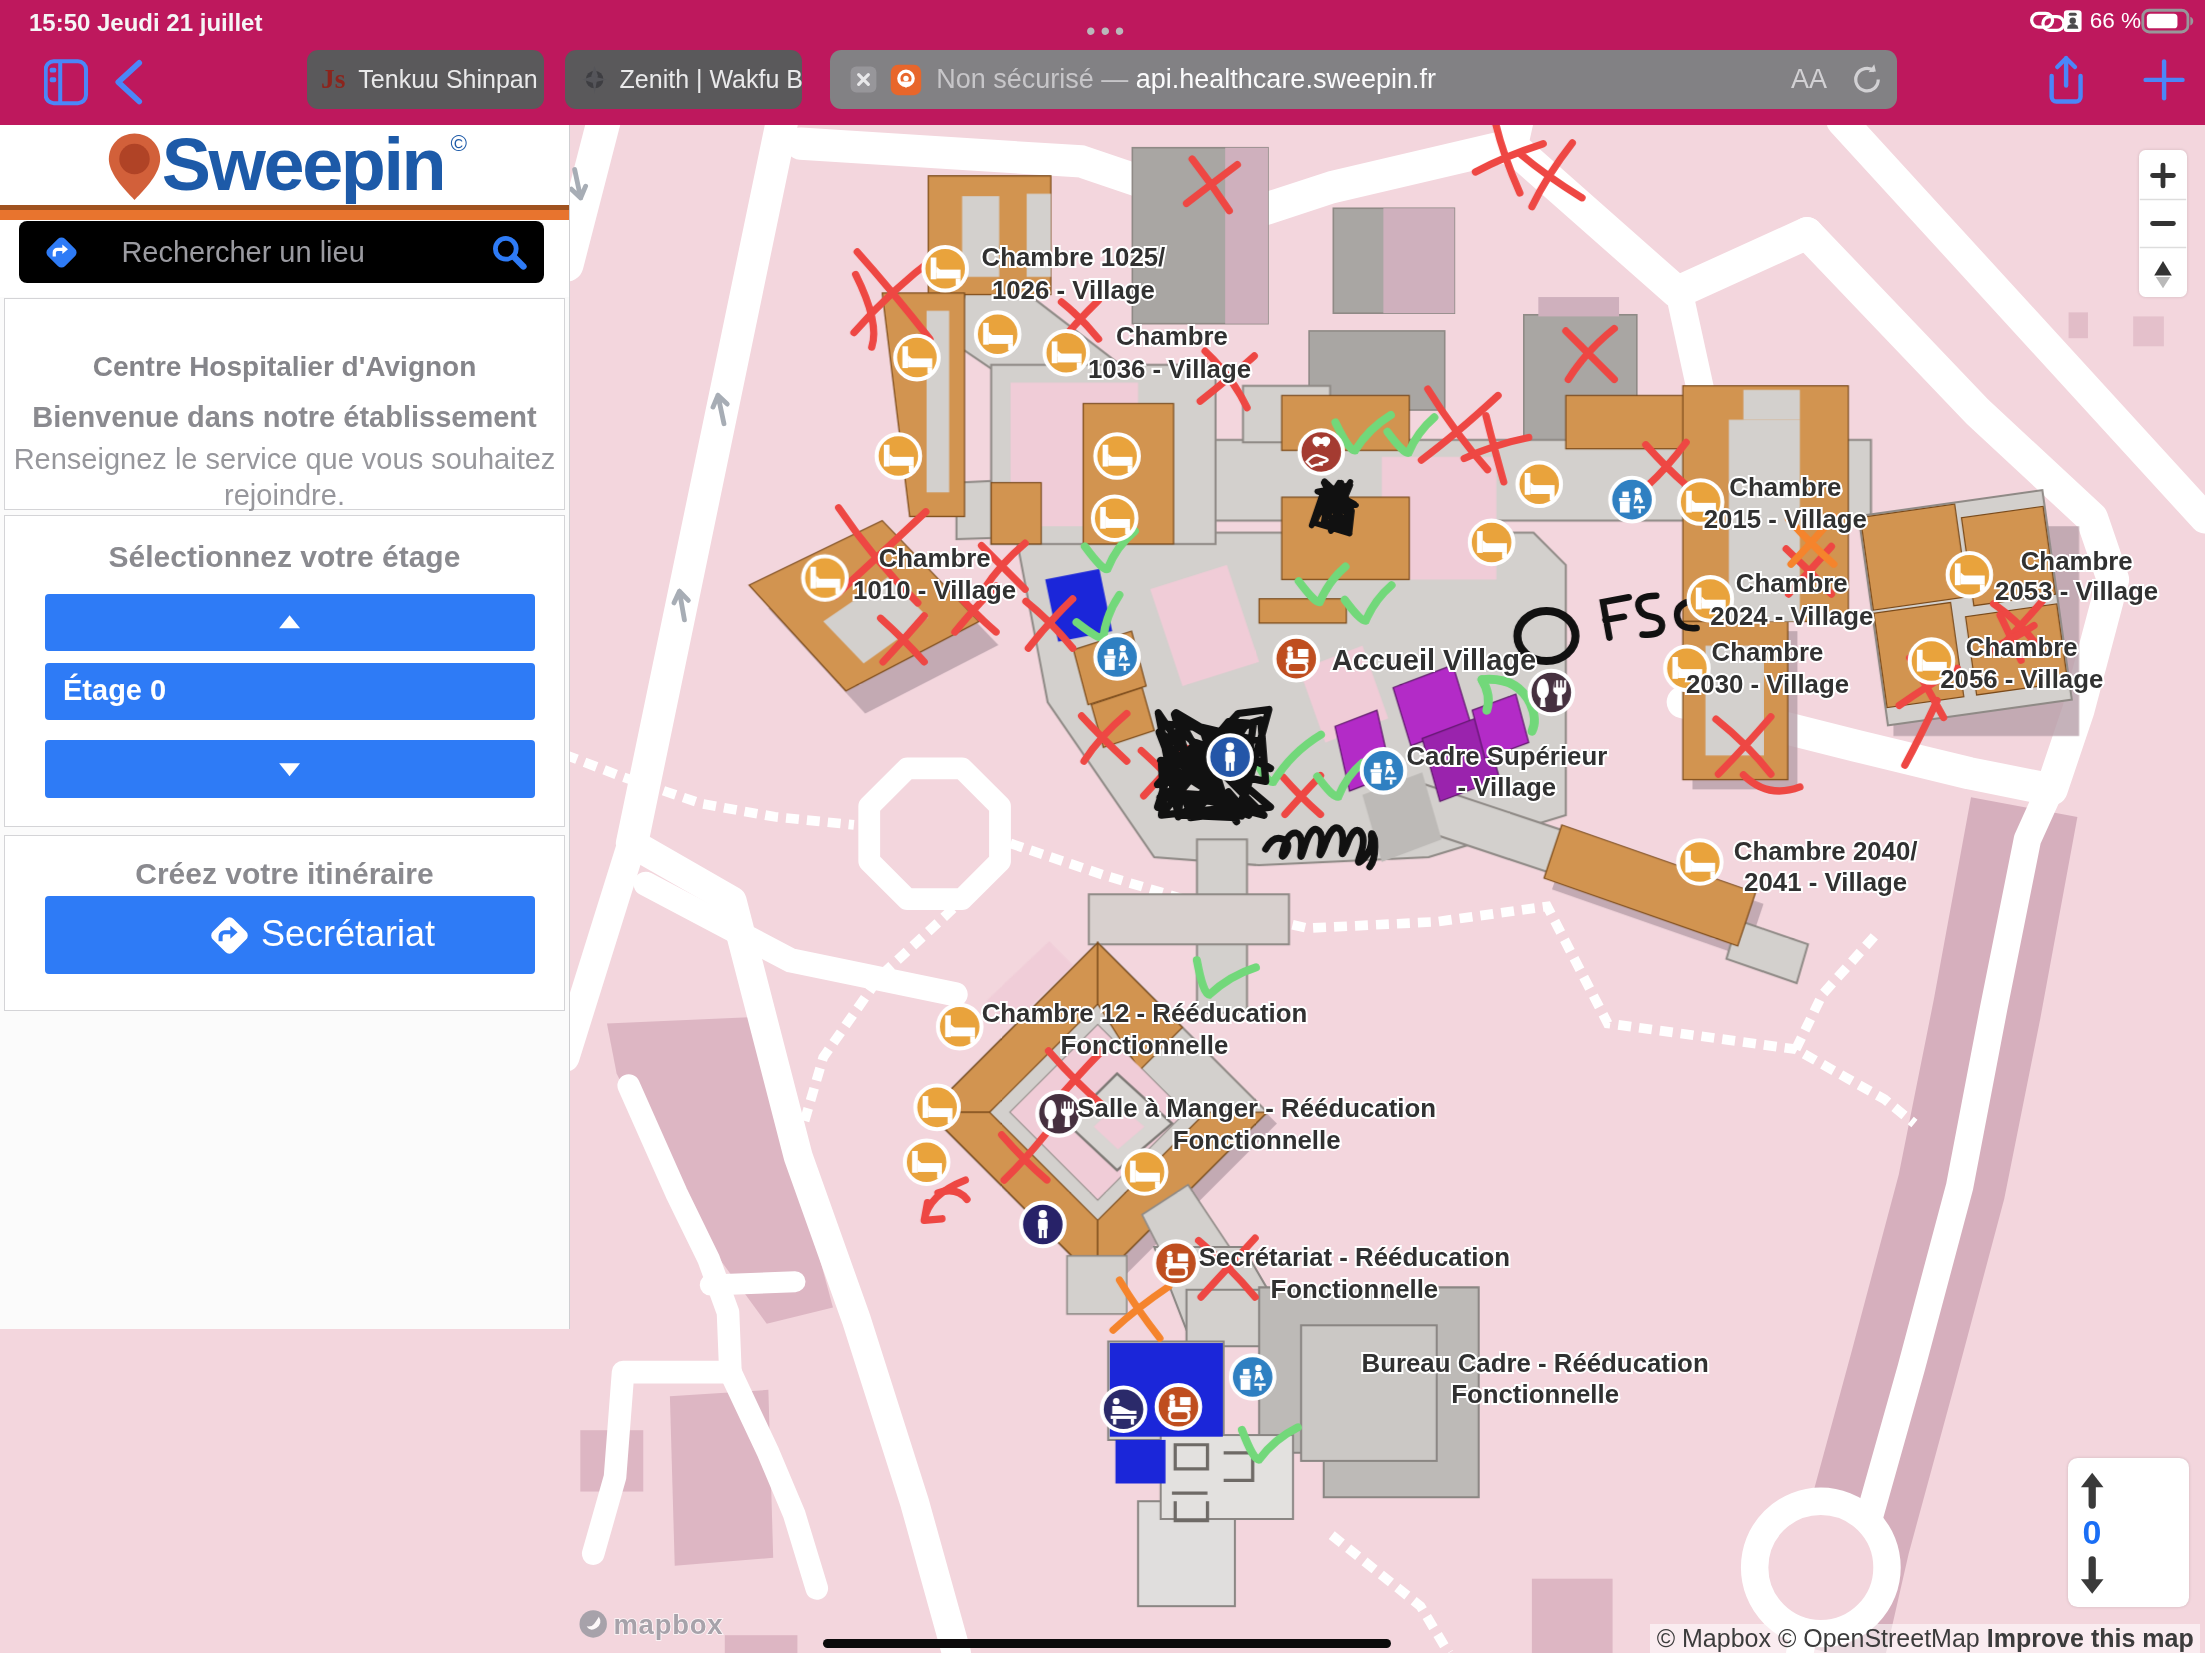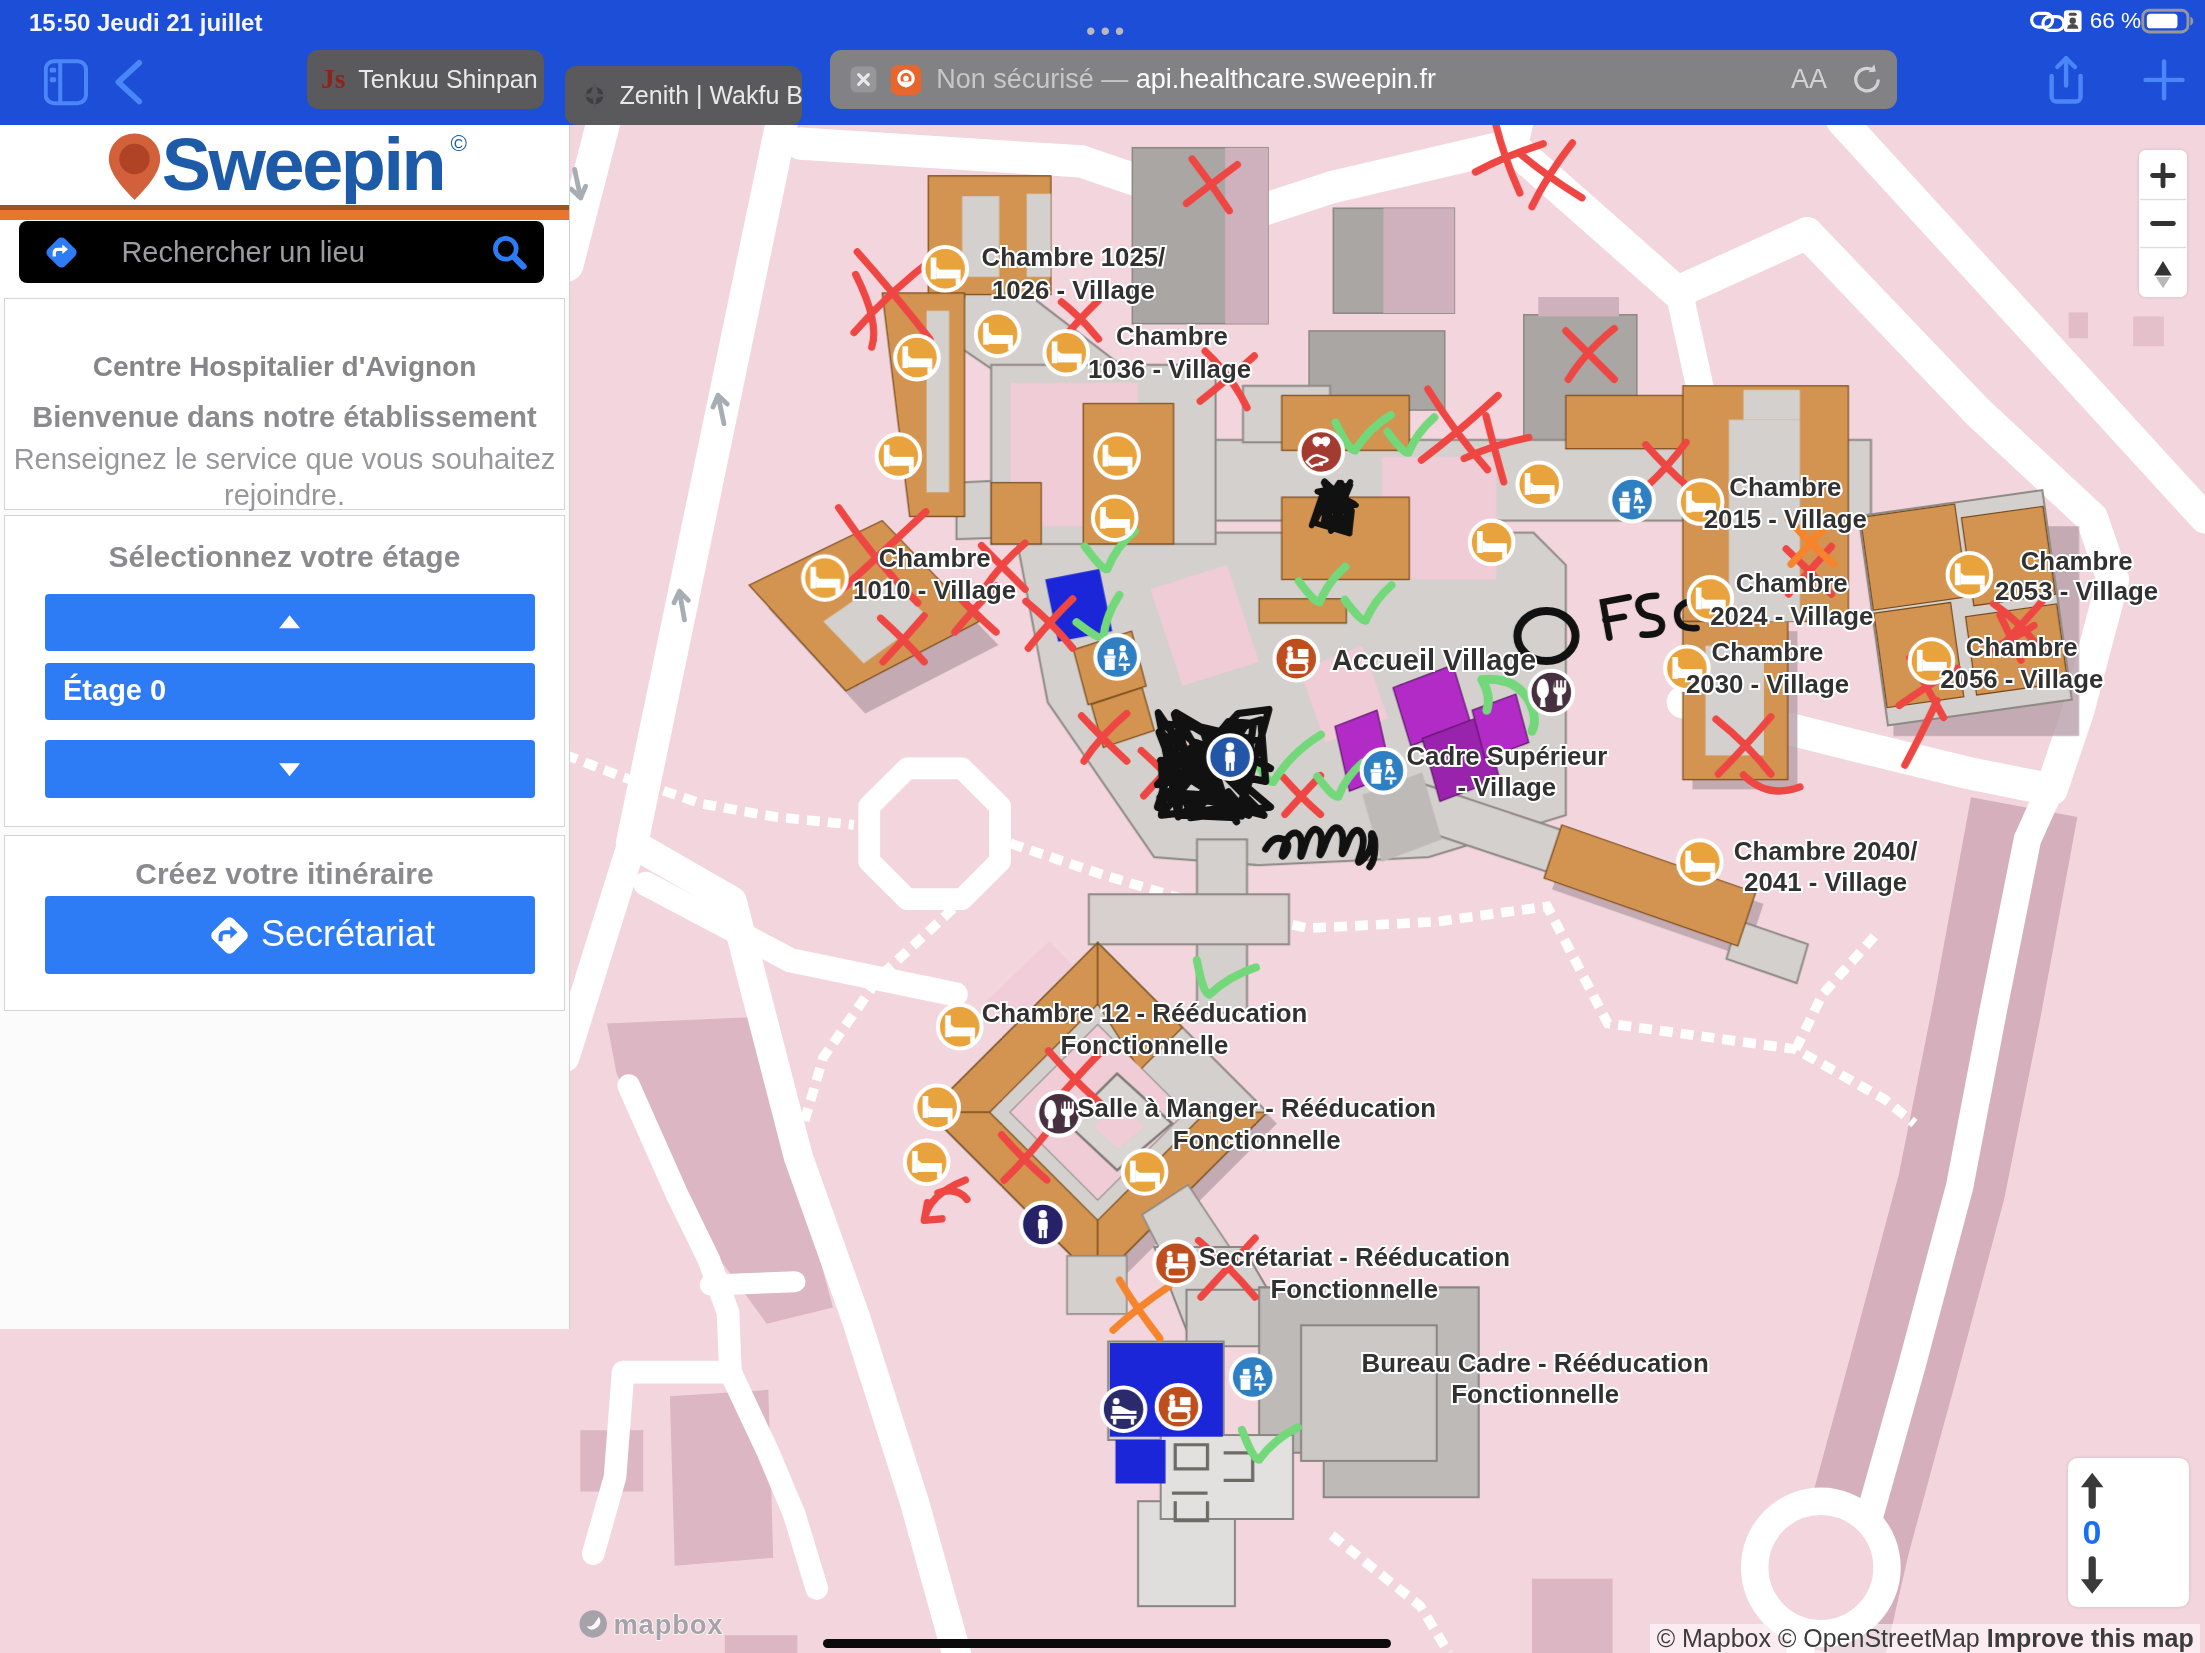--- a/index.html
+++ b/index.html
@@ -1,19 +1,19 @@
 <!DOCTYPE html>
 <html style="font-size:13px"><head>
 <meta charset="utf-8">
 <style>
   * { margin:0; padding:0; box-sizing:border-box; }
   html,body { width:2205px; height:1653px; overflow:hidden; background:#f3d6dd; font-family:"Liberation Sans", sans-serif; }
   #stage { position:relative; width:2205px; height:1653px; overflow:hidden; }
   
-  #chrome { position:absolute; left:0; top:0; width:2205px; height:125px; background:#1d4ed8; z-index:50; }
+  #chrome { position:absolute; left:0; top:0; width:2205px; height:125px; background:#be185d; z-index:50; }
   .sttxt { position:absolute; color:#f5f5f6; font-size:24px; font-weight:bold; top:9px; }
   .pill { position:absolute; top:50px; height:59px; border-radius:11.3px; background:#5a595b; display:flex; align-items:center; }
   .pilltxt { color:#e9e9ea; font-size:25px; white-space:nowrap; overflow:hidden; }
   #urlpill { background:#828184; }
   
   #sidebar { position:absolute; left:0; top:125px; width:570px; height:1204px; background:#fbfbfb; border-right:0.8px solid #cfcfd2; z-index:40; }
   #logo { position:absolute; left:0; top:0; width:100%; height:80px; background:#fff; }
   #obar { position:absolute; left:0; top:80px; width:100%; height:15.3px; background:#e8742e; border-top:5.7px solid #a0521f; }
   #searchwrap { position:absolute; left:0; top:95px; width:100%; height:77px; background:#fff; }
   #searchbox { position:absolute; left:19.4px; top:1px; width:525px; height:62px; background:#000000; border-radius:8px; }
@@ -618,21 +618,21 @@
       <line x1="20" y1="4" x2="20" y2="56" stroke="#4b86f8" stroke-width="5"></line>
       <rect x="7" y="12" width="8" height="6" rx="2" fill="#4b86f8"></rect>
       <rect x="7" y="24" width="8" height="6" rx="2" fill="#4b86f8"></rect>
       <path d="M118 6 L92 30 L118 54" fill="none" stroke="#4b86f8" stroke-width="7" stroke-linecap="round" stroke-linejoin="round"></path>
     </svg>
 
     <div class="pill" style="left:307px;width:237px;padding-left:14px;">
       <span style="color:#8c241c;font-weight:bold;font-size:27.4px;font-family:'Liberation Serif',serif;">Js</span>
       <span class="pilltxt" style="margin-left:13px;">Tenkuu Shinpan</span>
     </div>
-    <div class="pill" style="left:565px;width:237px;padding-left:16px;margin-top:16px;">
+    <div class="pill" style="left:565px;width:237px;padding-left:16px;">
       <svg width="27.4" height="31" viewBox="0 0 34 38">
           <circle cx="17" cy="19" r="11" fill="#3e3e42"></circle>
           <path d="M17 2 L21 14 L17 36 L13 14 Z" fill="#55555a"></path>
           <path d="M2 19 L14 15 L32 19 L14 23 Z" fill="#55555a"></path>
         </svg>
       <span class="pilltxt" style="margin-left:11.3px;">Zenith | Wakfu B</span>
     </div>
 
     <div class="pill" id="urlpill" style="left:830px;width:1067px;padding-left:19.4px;">
       <svg width="29" height="29" viewBox="0 0 36 36">

